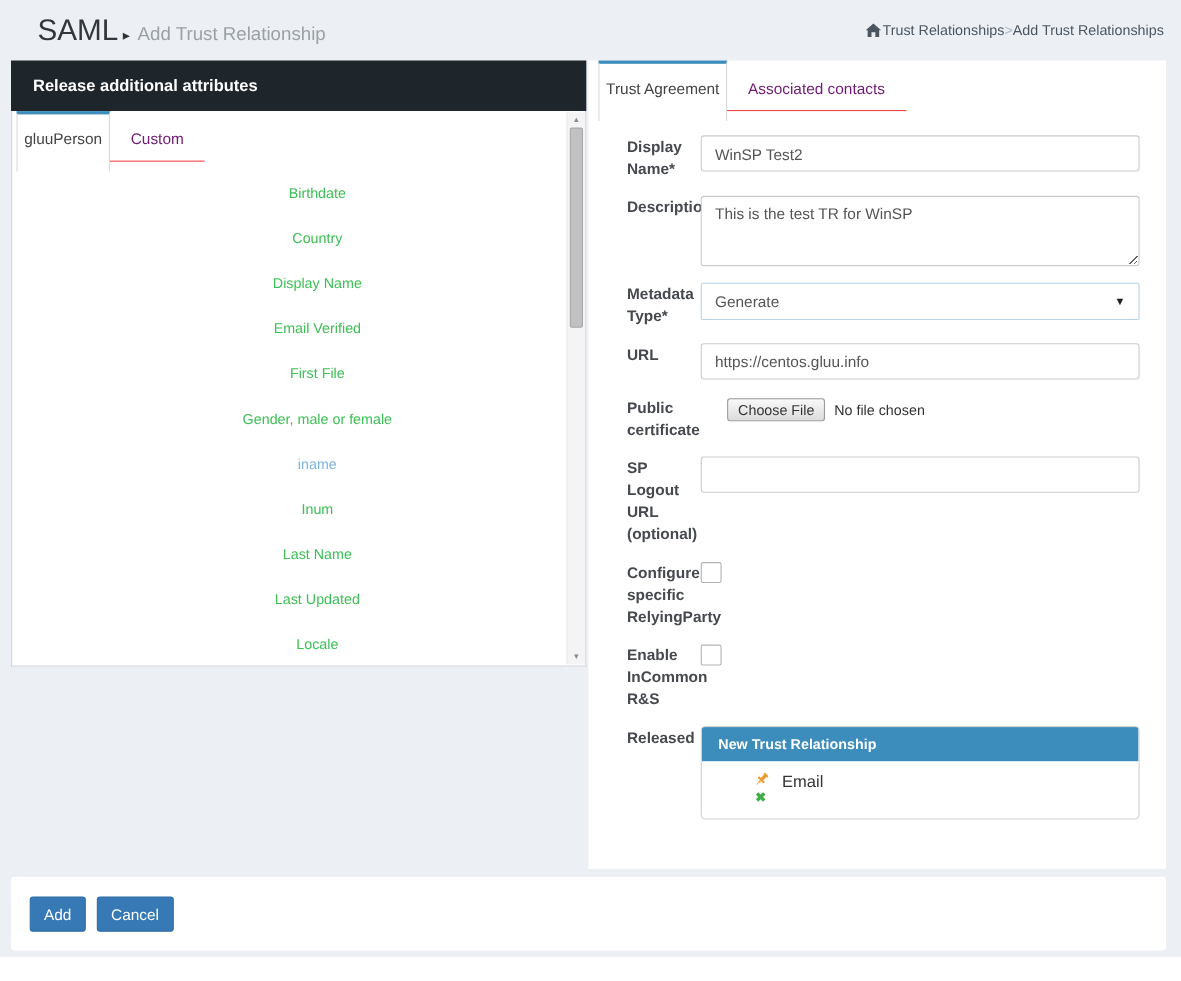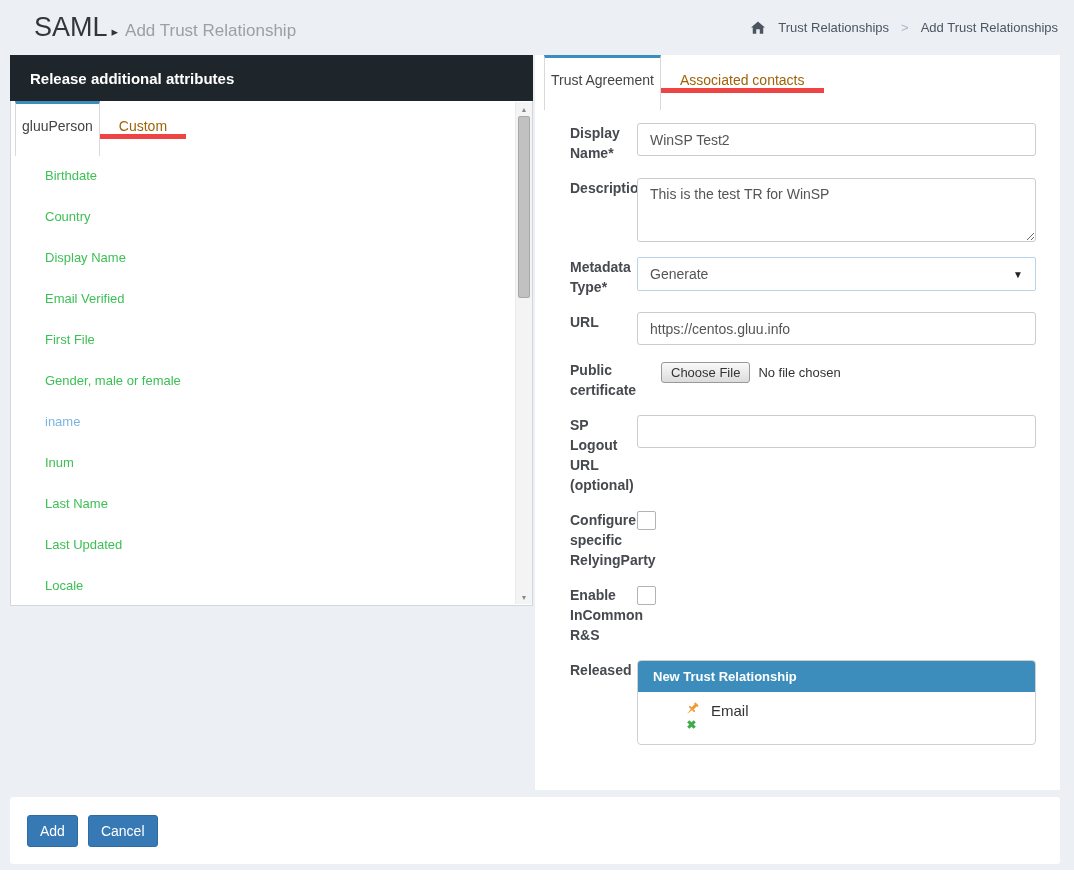--- a/index.html
+++ b/index.html
@@ -7,39 +7,39 @@
     font-family: "Liberation Sans", "DejaVu Sans", sans-serif; }
   .page { background: #ecf0f5; height: 870px; overflow: hidden; }
 
   
   .topbar { height: 55px; display: flex; justify-content: space-between;
     align-items: center; padding: 0 16px 0 10px; }
   .brand { display: flex; align-items: baseline; }
   .brand .app { font-size: 27px; color: #32373c; font-weight: 500; margin-left: 24px; }
   .brand .rcaret { font-size: 13px; color: #333; margin: 0 7px 0 4px; }
   .brand .subtitle { font-size: 17px; color: #9aa0a6; }
-  .breadcrumb { display: flex; align-items: center; gap: 12px; font-size: 13px; color: #4b5560; }
+  .breadcrumb { display: flex; align-items: center; gap: 0; font-size: 13px; color: #4b5560; }
   .breadcrumb a { color: #4b5560; text-decoration: none; }
   .breadcrumb .sep { color: #a9b8c6; font-size: 13px; }
   .home-ic { display: inline-flex; margin-right: 1px; }
 
   
   .content { display: flex; padding: 0 14px 0 10px; }
-  .left-col { width: 523px; }
+  .left-col { width: 523px; text-align: center; }
   .right-col { width: 525px; margin-left: 2px; background: #fff; height: 735px; padding-left: 5px; }
 
   .panel-head { height: 46px; background: #1f262b; color: #fff; font-weight: bold;
     font-size: 15px; display: flex; align-items: center; padding: 0 20px; }
   .panel-body { background: #fff; height: 505px; position: relative;
     border: 1px solid #d2d6de; border-top: 0; overflow: hidden; }
 
   
   .tabs { display: flex; align-items: flex-start; padding-left: 4px; }
-  .tab { padding: 17px 19px 0; font-size: 14px; color: #a16207;
-    border-bottom: 5px solid #ef4444; cursor: pointer; background: transparent; }
+  .tab { padding: 17px 19px 12px; font-size: 14px; color: #701a75;
+    border-bottom: 1px solid #ef4444; cursor: pointer; background: transparent; }
   .tab.active { color: #444; background: #fff; border-top: 3px solid #3c8dbc;
     border-left: 1px solid #d9d9d9; border-right: 1px solid #d9d9d9; border-bottom: none;
     padding: 14px 6px 22px; }
 
   
   .attr-list { list-style: none; margin-top: 12px; padding-left: 34px; }
   .attr-item { height: 20px; margin-bottom: 21px; font-size: 13px; }
   .attr-item a { text-decoration: none; cursor: pointer; }
   .attr-item a.green { color: #3dc055; }
   .attr-item a.blue  { color: #7db5e2; }

